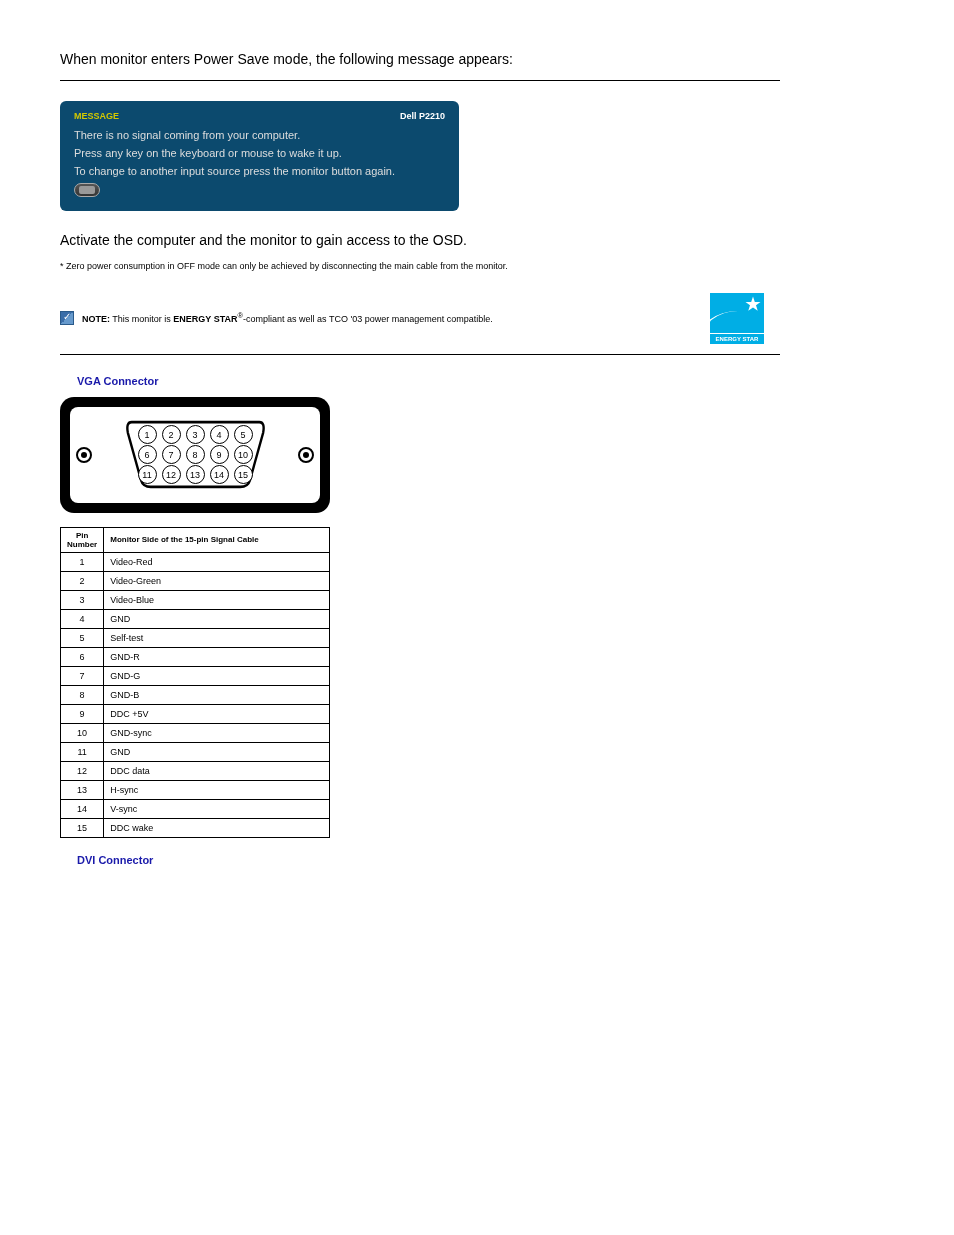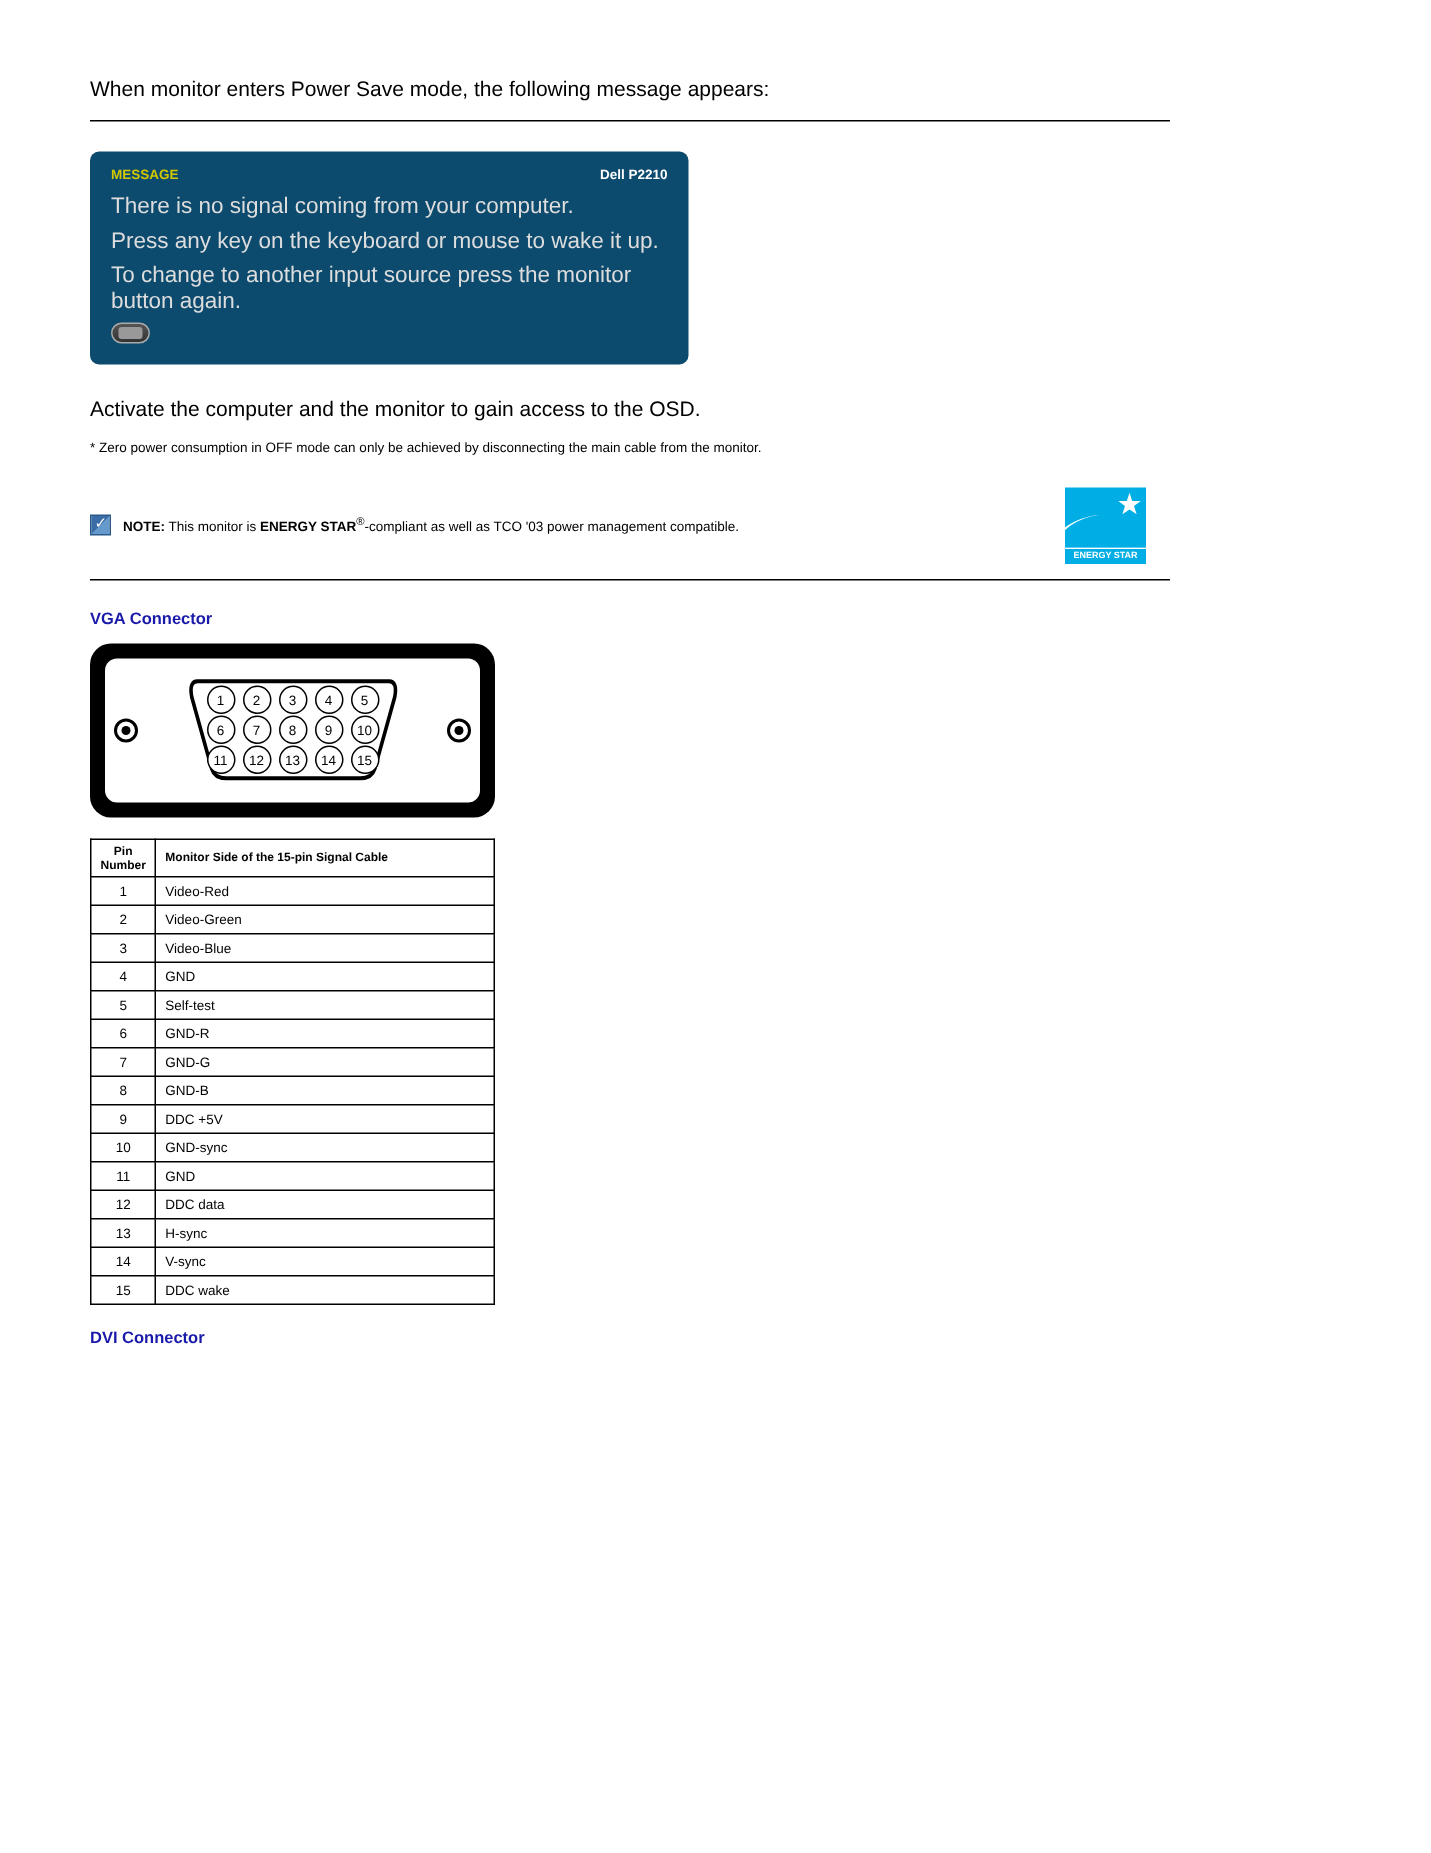--- a/index.html
+++ b/index.html
@@ -20,21 +20,21 @@
     background: #0c4a6e;
     color: #ccc;
     border-radius: 6px;
     padding: 10px 14px 14px 14px;
     margin-bottom: 20px;
     position: relative;
   }
   .osd-header { display: flex; justify-content: space-between; align-items: baseline; margin-bottom: 8px; }
   .osd-title { color: #d2c800; font-size: 9px; font-weight: bold; }
   .osd-model { color: #fff; font-size: 9px; font-weight: bold; }
-  .osd-line { color: #ddd; font-size: 15px; margin: 6px 0; }
+  .osd-line { color: #ddd; font-size: 11px; margin: 6px 0; }
   .osd-icon {
     width: 26px; height: 14px;
     border: 1px solid #aaa;
     border-radius: 7px;
     margin-top: 6px;
     position: relative;
     background: linear-gradient(#555,#333);
   }
   .osd-icon::before {
     content: "";
@@ -101,21 +101,21 @@
   .section-heading {
     color: #1a1aaa;
     font-weight: bold;
     font-size: 13px;
     margin: 24px 0 8px 0;
   }
   .sub-heading {
     color: #1a1aaa;
     font-weight: bold;
     font-size: 11px;
-    margin: 10px 0;
+    margin: 10px 17px;
   }
 
   
   .vga-connector {
     width: 270px;
     height: 116px;
     background: #000;
     border-radius: 14px;
     padding: 10px;
     margin-bottom: 14px;

